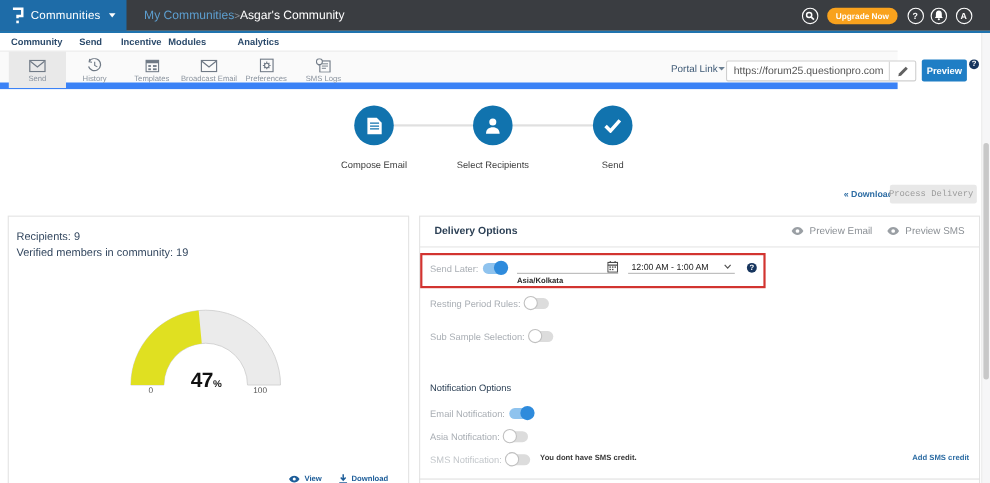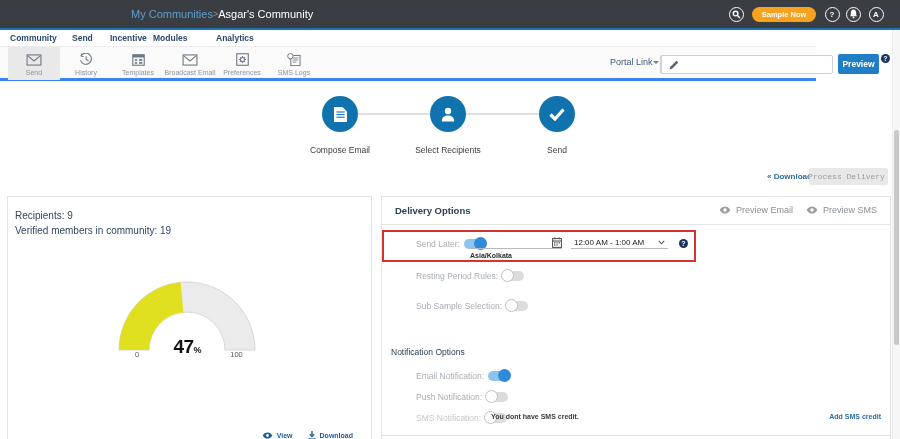--- a/index.html
+++ b/index.html
@@ -20,21 +20,21 @@
   .upgrade-btn { position:absolute; left:752px; top:7px; width:64px; height:14.5px; background:#f9a21d; color:#fff; font-size:7.5px; font-weight:bold; border:none; border-radius:7.5px; font-family:"Liberation Sans", sans-serif; }
 
   .blueline { left:0; top:28px; width:900px; height:2px; background:#1f73ae; }
 
   
   .nav { left:0; top:30px; width:900px; height:16px; background:#fff; }
   .nav-item { position:absolute; top:3px; font-size:8.5px; font-weight:bold; color:#2b4a6b; padding:0 3px 18px 3px; }
   .nav-item.active { border-bottom:2px solid #2ba3d8; }
 
   
-  .toolbar { left:0; top:46px; width:816px; height:35px; background:#fafafa; border-top:1px solid #ececec; border-bottom:3px solid #3b82f6; }
+  .toolbar { left:0; top:46px; width:816px; height:35px; background:#fafafa; border-top:1px solid #ececec; border-bottom:6px solid #3b82f6; }
   .tool-tile { position:absolute; top:0; width:52px; height:33px; display:flex; flex-direction:column; align-items:center; justify-content:center; gap:3px; }
   .tool-tile.active { background:#e9e9e9; }
   .tool-label { font-size:7px; color:#8a939e; white-space:nowrap; }
   .tool-ic { height:14px; display:flex; align-items:flex-end; }
   .portal-label { position:absolute; left:610px; top:10px; color:#3f5a76; font-size:9px; }
   .portal-caret { position:absolute; left:653px; top:14px; width:0; height:0; border-left:3px solid transparent; border-right:3px solid transparent; border-top:3.5px solid #6b7f92; }
   .portal-input { position:absolute; left:660px; top:8px; width:173px; height:19px; border:1px solid #cfcfcf; background:#fff; border-radius:2px; display:flex; align-items:center; }
   .portal-input input { flex:1; width:80px; border:none; outline:none; font-size:9.5px; color:#555; padding:0 0 0 6px; font-family:"Liberation Sans", sans-serif; background:transparent; }
   .pencil-box { width:24px; height:17px; border-left:1px solid #d5d5d5; display:flex; align-items:center; justify-content:center; }
   .preview-btn { position:absolute; left:838px; top:7px; width:41px; height:20px; background:#1f7ec5; border:none; border-radius:2px; color:#fff; font-size:8.5px; font-weight:bold; font-family:"Liberation Sans", sans-serif; }
@@ -60,21 +60,21 @@
   .vd-row { position:absolute; top:431px; left:7px; width:365px; display:flex; justify-content:flex-end; gap:15px; padding-right:19px; }
   .vd-link { color:#1d5d99; font-size:7px; font-weight:bold; display:flex; align-items:center; gap:4px; }
 
   .right-card { left:381px; top:196px; width:510px; height:280px; }
   .dv-header { position:absolute; left:381px; top:196px; width:510px; height:29px; border-bottom:1px solid #e5e5e5; display:flex; align-items:center; padding:0 14px; }
   .dv-title { font-size:9.5px; font-weight:bold; color:#2d4156; }
   .dv-previews { margin-left:auto; display:flex; gap:13px;align-items:center; }
   .preview-link { display:flex; align-items:center; gap:5px; color:#8a8f94; font-size:9px; }
   .redbox { position:absolute; left:382px; top:230px; width:314px; height:32px; border:2px solid #d23430; }
   .opt-row { position:absolute; left:391px; height:13px; display:flex; align-items:center; gap:4px; }
-  .row-label { font-size:8.5px; color:#a9aeb4; white-space:nowrap;margin-left:25px; }
+  .row-label { font-size:8.5px; color:#a9aeb4; white-space:nowrap; }
   .row-label.dim { color:#c3c7cb; }
   .sec-title { position:absolute; font-size:8.5px; font-weight:normal; color:#2d4156; }
 
   
   .toggle { position:relative; width:22px; height:10px; border-radius:5px; flex:0 0 22px; }
   .toggle .knob { position:absolute; top:-1.5px; width:13px; height:13px; border-radius:50%; }
   .toggle.on { background:#8fc3ee; }
   .toggle.on .knob { right:-1px; background:#2e8bdc; }
   .toggle.off { background:#dcdcdc; }
   .toggle.off .knob { left:-1px; background:#fff; border:1.5px solid #c0c0c0; }
@@ -90,32 +90,40 @@
   .dv-footline { position:absolute; left:381px; top:435px; width:510px; height:1px; background:#e0e0e0; }
 
   
   .sb-track { left:892px; top:30px; width:8px; height:409px; background:#f6f6f7; border-left:1px solid #ececec; }
   .sb-thumb { left:893.5px; top:130px; width:5px; height:215px; background:#c8c8c8; border-radius:3px; }
 </style>
 </head>
 <body>
 
 <div class="abs topbar">
+  <div class="brand">
+    <svg width="12" height="19" viewBox="0 0 15 21">
+      <path d="M2.2 2.3 H12.8 V10.6 H7.4 V13.2" fill="none" stroke="#fff" stroke-width="2.8"></path>
+      <rect x="6" y="15.8" width="2.9" height="3" fill="#fff"></rect>
+    </svg>
+    <span class="brand-label">Communities</span>
+    <span class="brand-caret"></span>
+  </div>
   <div class="breadcrumb">
     <span class="bc-parent">My Communities</span>
     <span class="bc-sep">&gt;</span>
     <span class="bc-current">Asgar's Community</span>
   </div>
   <span class="ring" style="left:728.5px">
     <svg width="9" height="9" viewBox="0 0 10 10">
       <circle cx="4" cy="4" r="2.6" fill="none" stroke="#fff" stroke-width="1.5"></circle>
       <line x1="6.1" y1="6.1" x2="8.8" y2="8.8" stroke="#fff" stroke-width="1.7"></line>
     </svg>
   </span>
-  <button class="upgrade-btn">Sample Now</button>
+  <button class="upgrade-btn">Upgrade Now</button>
   <span class="ring" style="left:824.5px">
       <span>?</span>
     </span>
   <span class="ring" style="left:845.5px">
     <svg width="9" height="10" viewBox="0 0 10 11">
       <path d="M5 .5 C3 .5 2 2 2 4 L2 6.5 L1 8 L9 8 L8 6.5 L8 4 C8 2 7 .5 5 .5 Z" fill="#fff"></path>
       <circle cx="5" cy="9.4" r="1.1" fill="#fff"></circle>
     </svg>
   </span>
   <span class="ring" style="left:868.5px">
@@ -205,20 +213,21 @@
           <circle cx="3.6" cy="3.4" r="2.9" fill="#fafafa" stroke="#707a86" stroke-width="1"></circle>
           <path d="M2.6 5.8 L2.4 7.4 L4.6 5.9 Z" fill="#707a86"></path>
         </svg>
     </span>
     <span class="tool-label">SMS Logs</span>
   </div>
 
   <span class="portal-label">Portal Link</span>
   <span class="portal-caret"></span>
   <span class="portal-input">
+    <input type="text" value="https://forum25.questionpro.com" style="">
     <span class="pencil-box">
       <svg width="10" height="10" viewBox="0 0 10 10">
         <path d="M0.6 9.4 L1.2 6.9 L7.4 0.7 L9.3 2.6 L3.1 8.8 Z" fill="#616161"></path>
       </svg>
     </span>
   </span>
   <button class="preview-btn">Preview</button>
   <span class="help-badge portal-help">?</span>
 </div>
 
@@ -358,21 +367,21 @@
 <span class="sec-title" style="left:391px; top:347px;">Notification Options</span>
 
 <div class="opt-row" style="top:369px">
   <span class="row-label">Email Notification:</span>
   <span class="toggle on">
       <span class="knob"></span>
     </span>
 </div>
 
 <div class="opt-row" style="top:390px">
-  <span class="row-label">Push Notification:</span>
+  <span class="row-label">Asia Notification:</span>
   <span class="toggle off">
       <span class="knob"></span>
     </span>
 </div>
 
 <div class="opt-row" style="top:411px">
   <span class="row-label dim">SMS Notification:</span>
   <span class="toggle off">
       <span class="knob"></span>
     </span>

